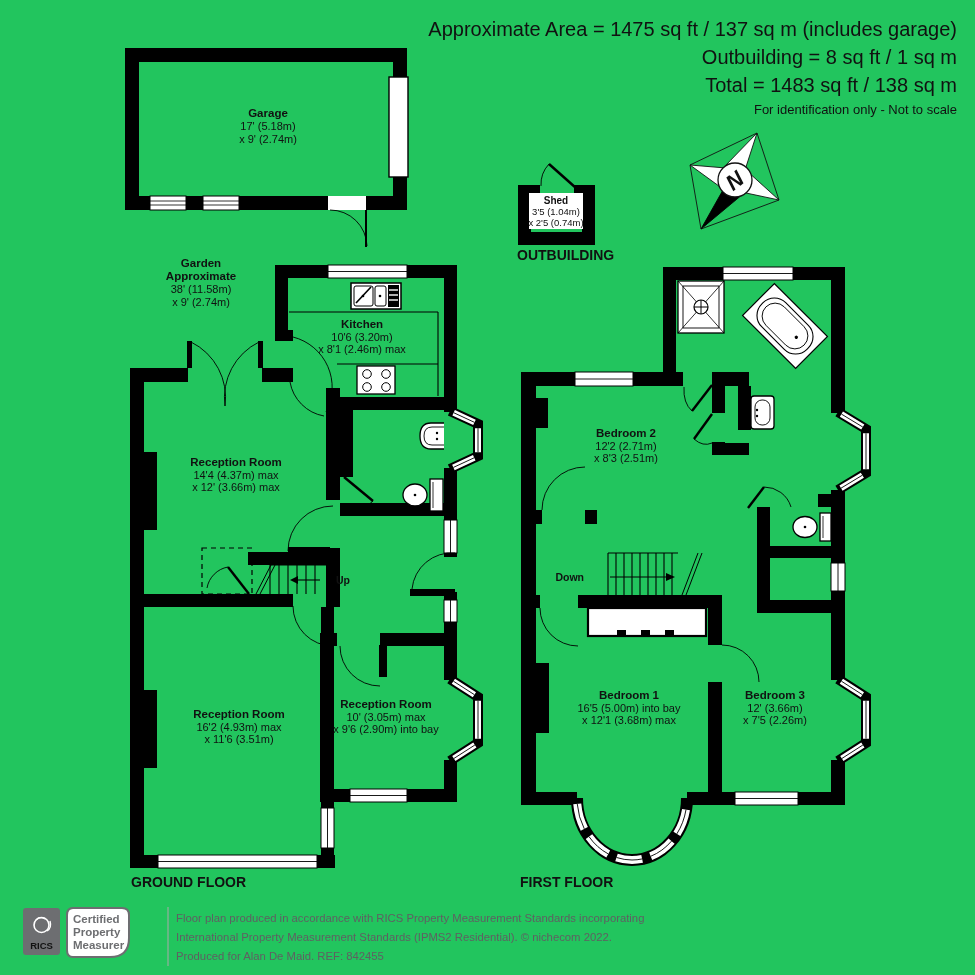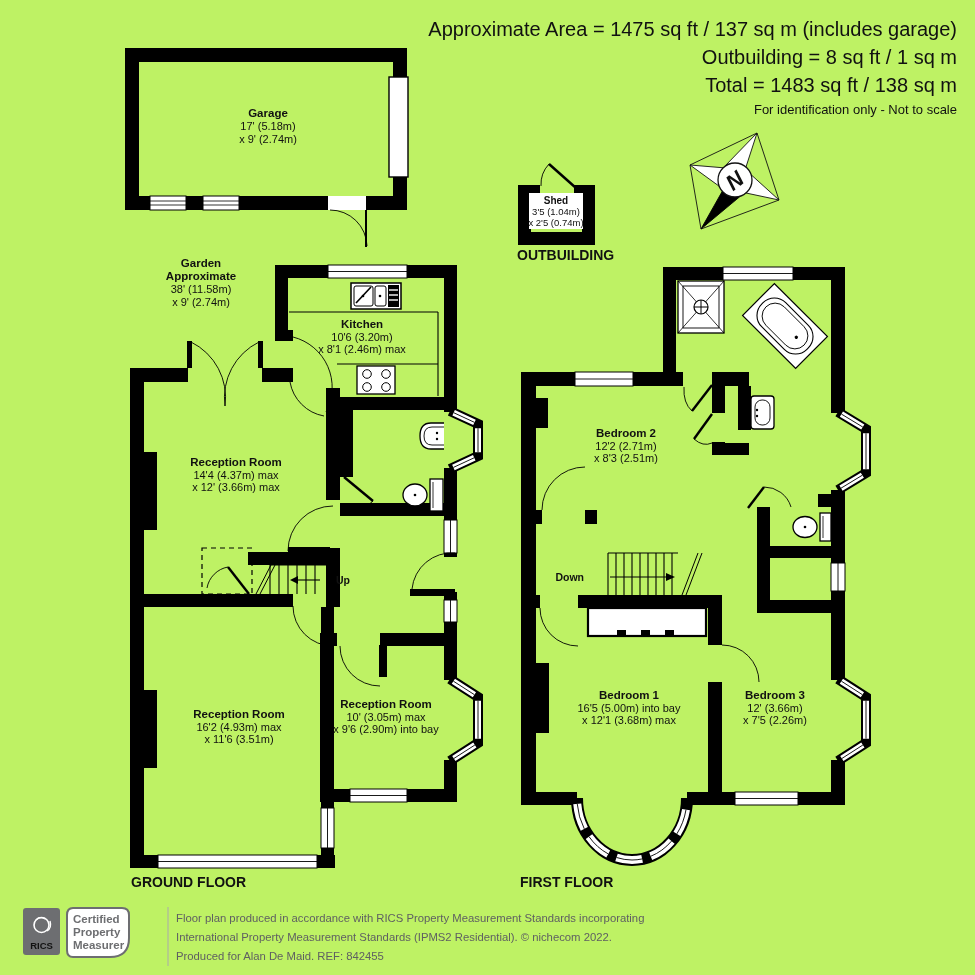--- a/index.html
+++ b/index.html
@@ -1,16 +1,16 @@
 <!DOCTYPE html>
 <html><head>
 <meta charset="utf-8">
 <style>
   html,body{margin:0;padding:0;background:#fff;}
-  #page{position:relative;width:975px;height:975px;background:#bef264;overflow:hidden;
+  #page{position:relative;width:975px;height:975px;background:#22c55e;overflow:hidden;
         font-family:"Liberation Sans","DejaVu Sans",sans-serif;}
   svg text{font-family:"Liberation Sans","DejaVu Sans",sans-serif;fill:#111;}
   .rname{font-weight:bold;font-size:11.5px;}
   .rdim{font-size:11px;}
   .floor-title{font-weight:bold;font-size:14px;}
   .hdr{font-size:20px;}
   .hdr-note{font-size:13px;}
   .small-lbl{font-size:9.5px;}
   .small-name{font-size:10px;font-weight:bold;}
   .stair-lbl{font-weight:bold;font-size:10.5px;}

